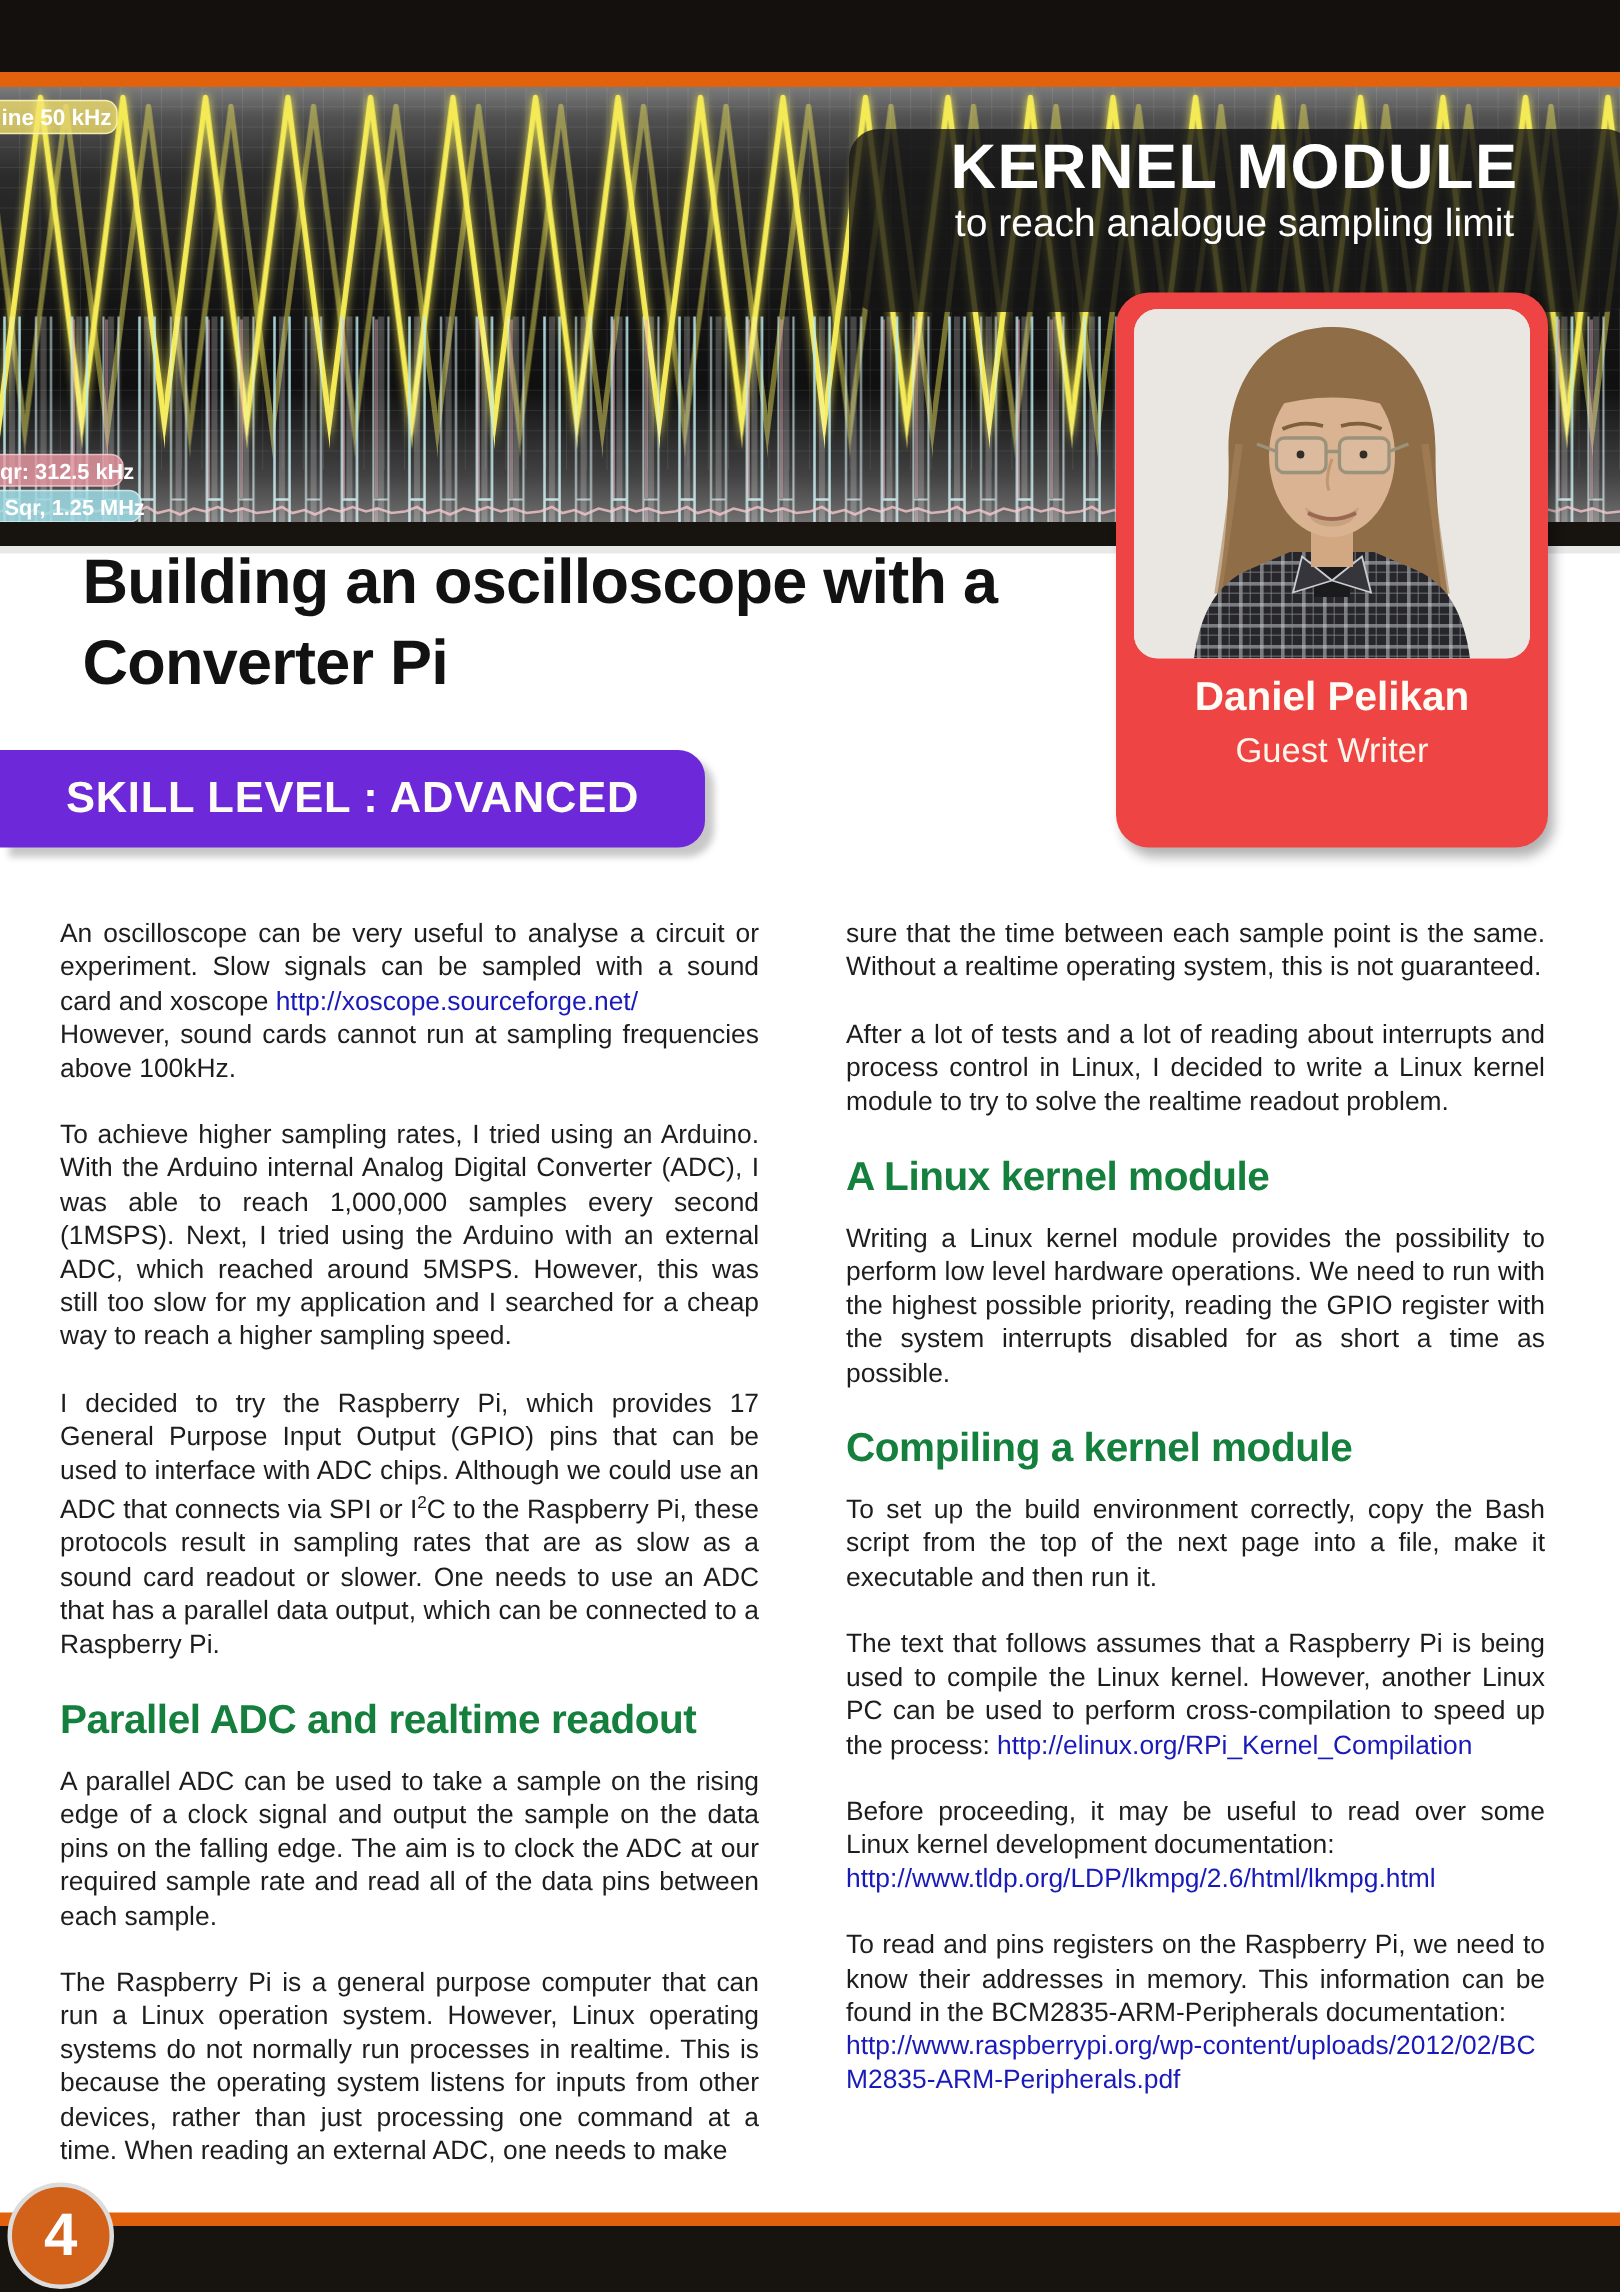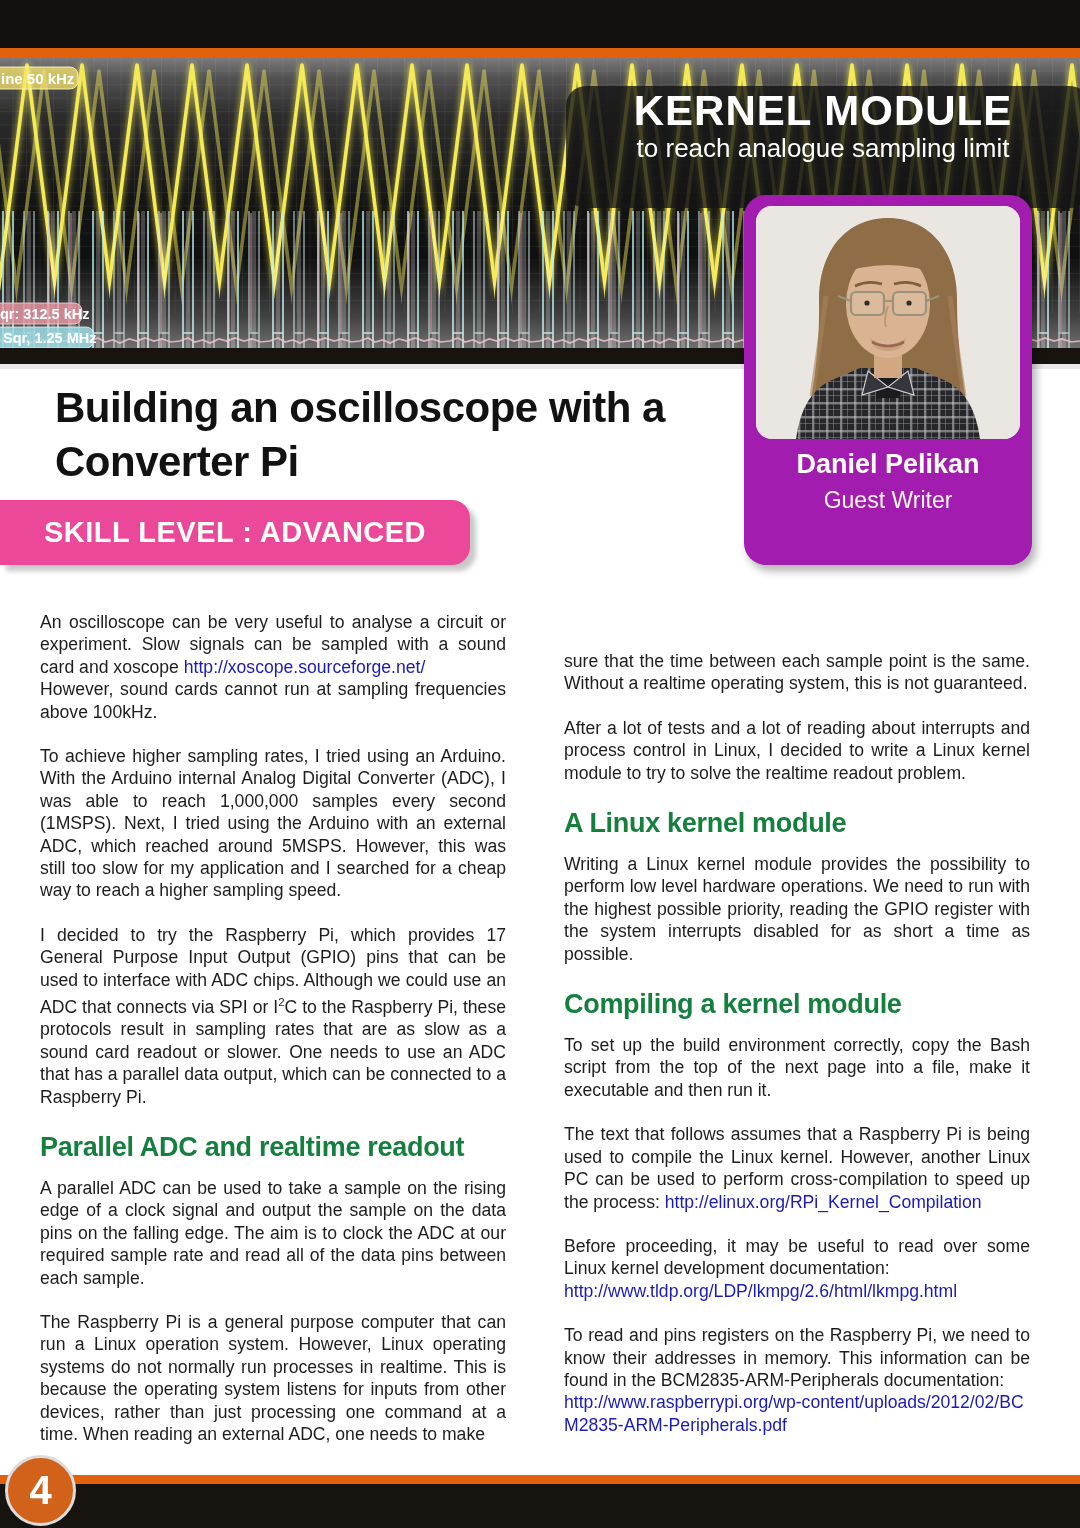--- a/index.html
+++ b/index.html
@@ -22,36 +22,36 @@
   
   .pagenum {
     position:absolute; left:5px; top:1455px; width:71px; height:71px;
     background:#d2611a; border:3px solid #dcdcdc; border-radius:50%;
     color:#fff; font-size:40px; font-weight:bold; z-index:6;
     display:flex; align-items:center; justify-content:center;
   }
 
   
   .headline {
-    position:absolute; left:55px; top:381px; width:700px;
+    position:absolute; left:55px; top:361px; width:700px;
     font-size:42px; line-height:54px; font-weight:bold; color:#121212;
     letter-spacing:-0.5px;
   }
   .skill-badge {
     position:absolute; left:0; top:500px; width:470px; height:65px;
-    background:#ec4899; border-radius:0 18px 18px 0;
+    background:#6d28d9; border-radius:0 18px 18px 0;
     box-shadow:6px 6px 5px rgba(0,0,0,0.22);
     display:flex; align-items:center; justify-content:center;
     color:#fdfdf6; font-size:29px; font-weight:bold; letter-spacing:0.5px;
   }
 
   
   .author-card {
     position:absolute; left:744px; top:195px; width:288px; height:370px;
-    background:#a21caf; border-radius:22px; z-index:5;
+    background:#ef4444; border-radius:22px; z-index:5;
     box-shadow:4px 6px 8px rgba(0,0,0,0.30);
   }
   .author-photo {
     position:absolute; left:12px; top:11px; width:264px; height:233px;
     border-radius:16px; overflow:hidden; background:#eae6e2;
   }
   .author-photo svg { display:block; width:100%; height:100%; }
   .author-name {
     position:absolute; left:0; top:254px; width:100%;
     text-align:center; color:#fffdf6; font-size:27px; font-weight:bold;
@@ -61,21 +61,21 @@
     text-align:center; color:#fdf6ea; font-size:23px;
   }
 
   
   .col {
     position:absolute; top:611px; width:466px;
     font-size:17.6px; line-height:22.4px; color:#1d1d1d;
     text-align:justify;
   }
   .col-left  { left:40px; }
-  .col-right { left:564px;margin-top:39px; }
+  .col-right { left:564px; }
   .col p  { margin:0 0 22px 0; }
   .col h2 { font-size:27px; line-height:34px; font-weight:bold; color:#15803d;
             margin:15px 0 13px 0; text-align:left; letter-spacing:-0.3px; }
   .link { color:#1a1ab8; text-decoration:none; word-break:break-all; cursor:pointer; }
   sup { font-size:0.65em; }
 </style>
 </head>
 <body>
 
 <div class="page">

